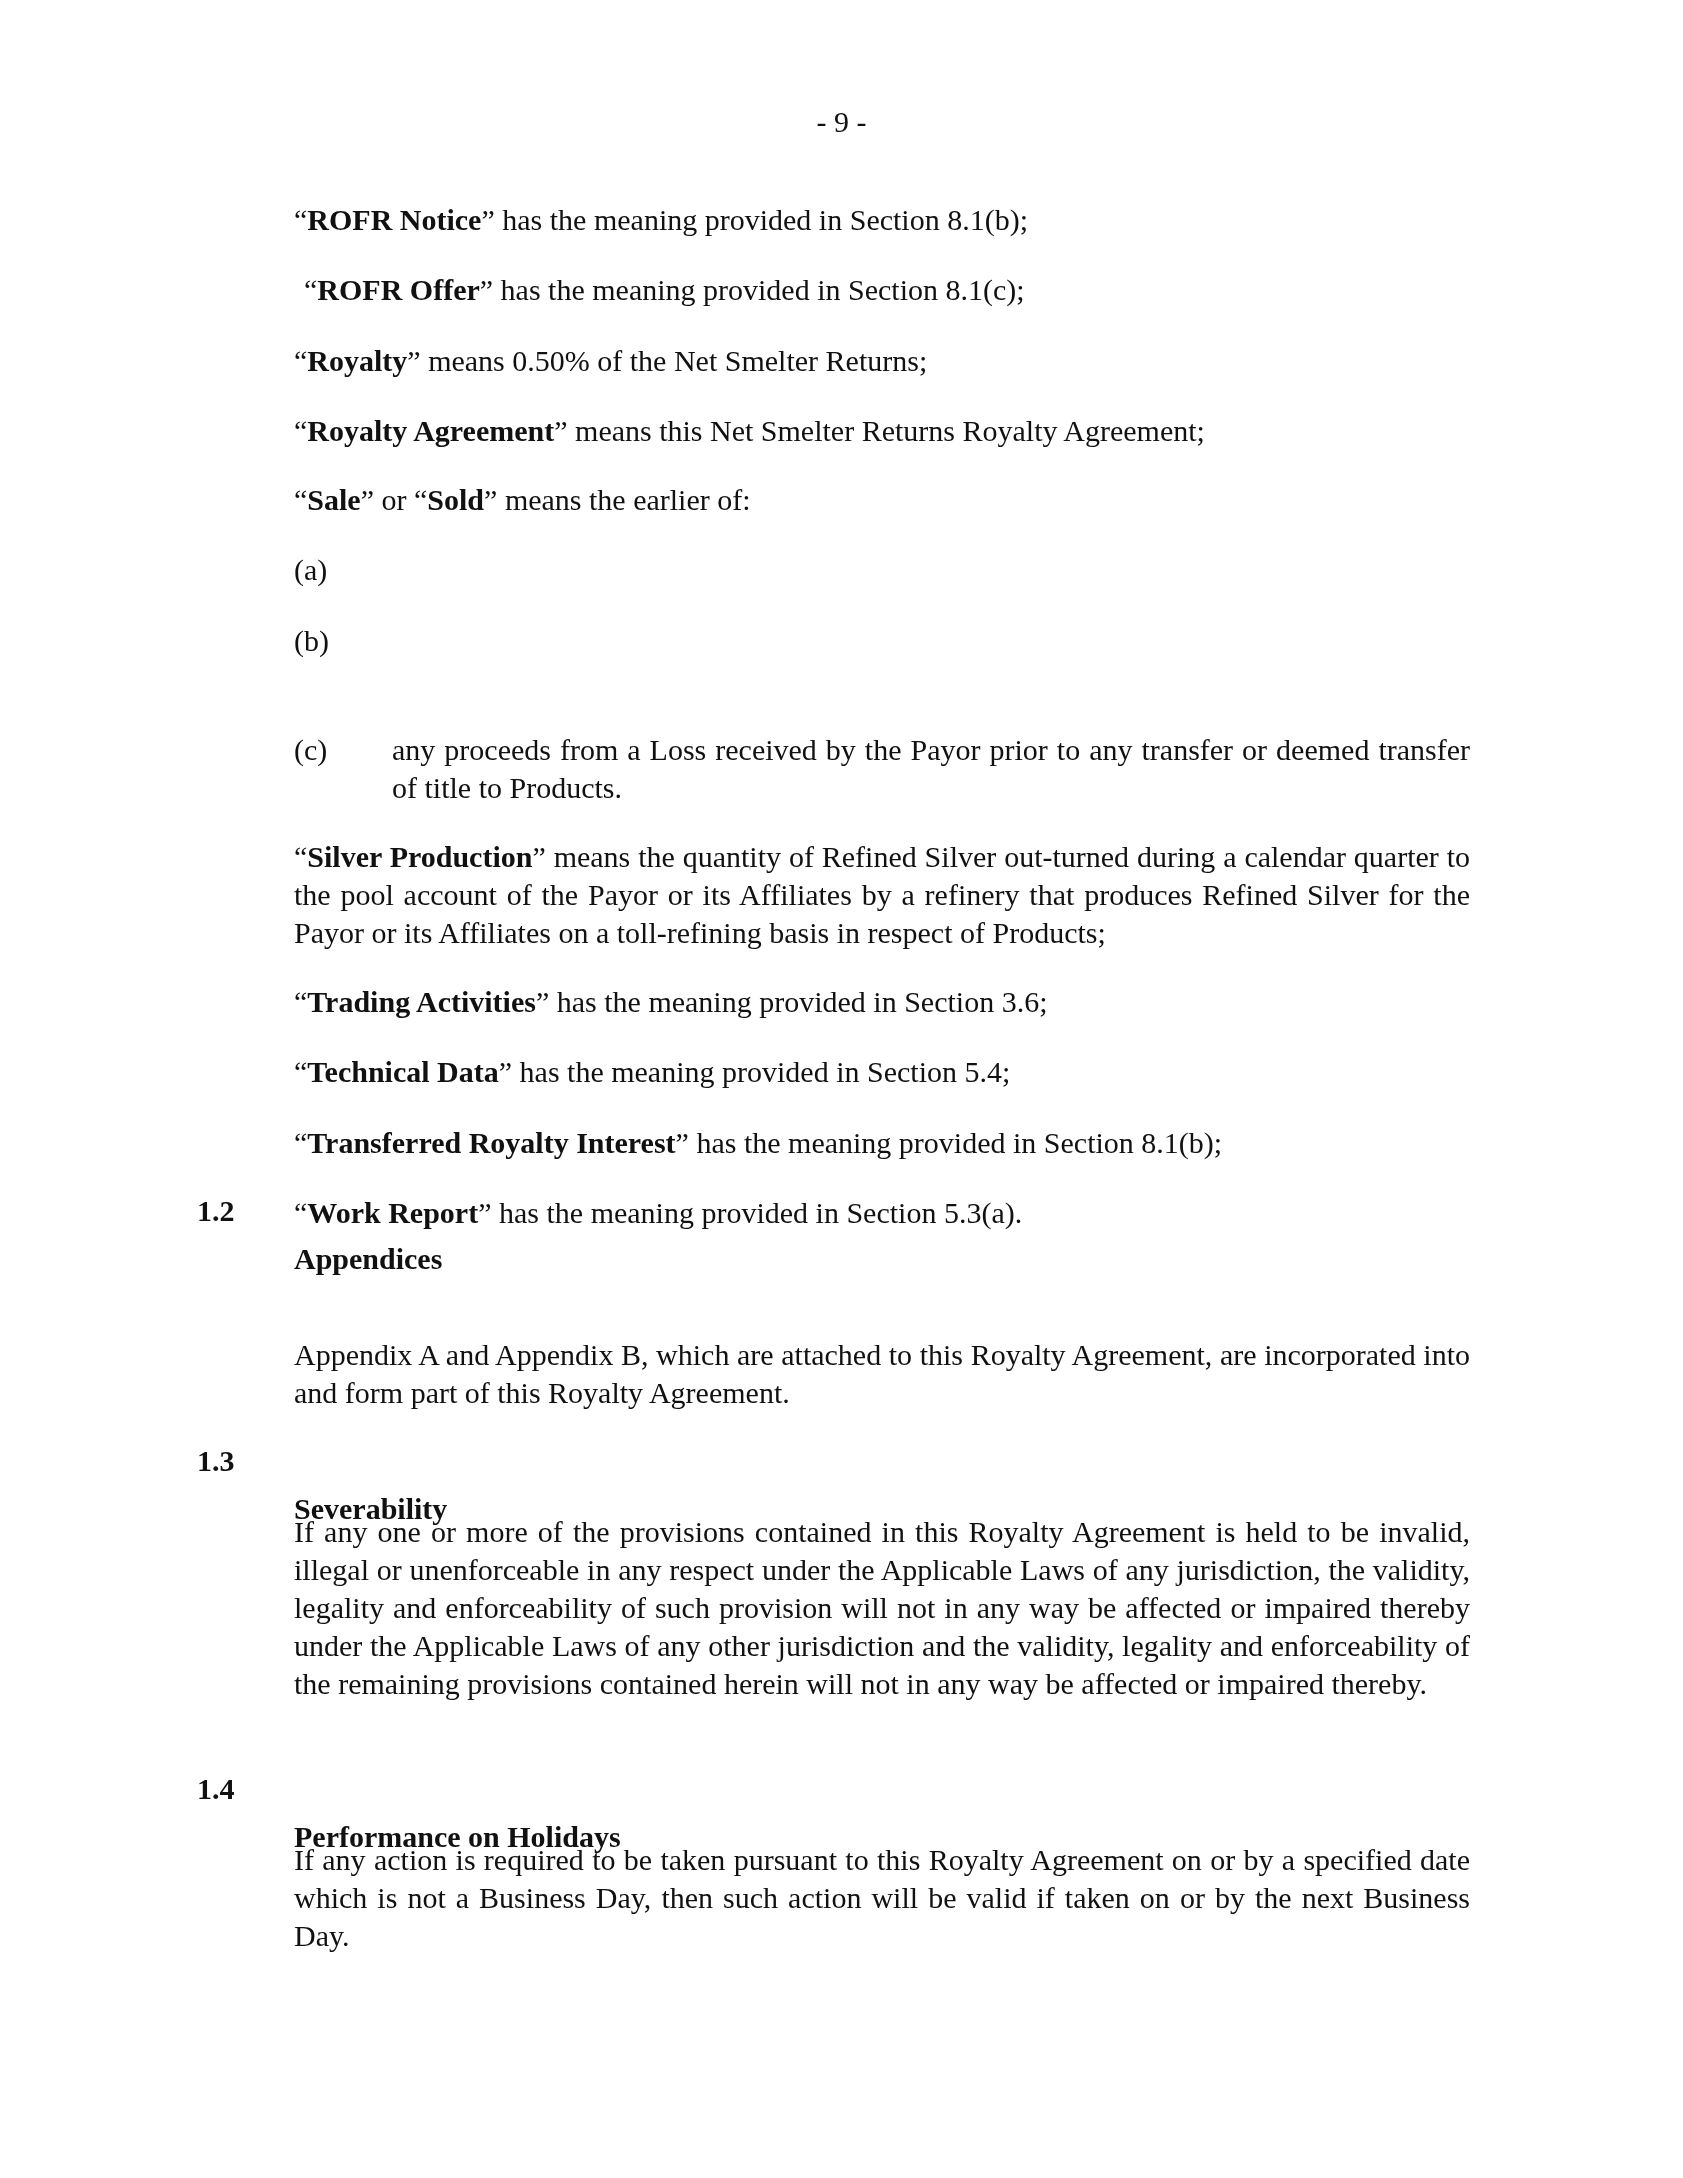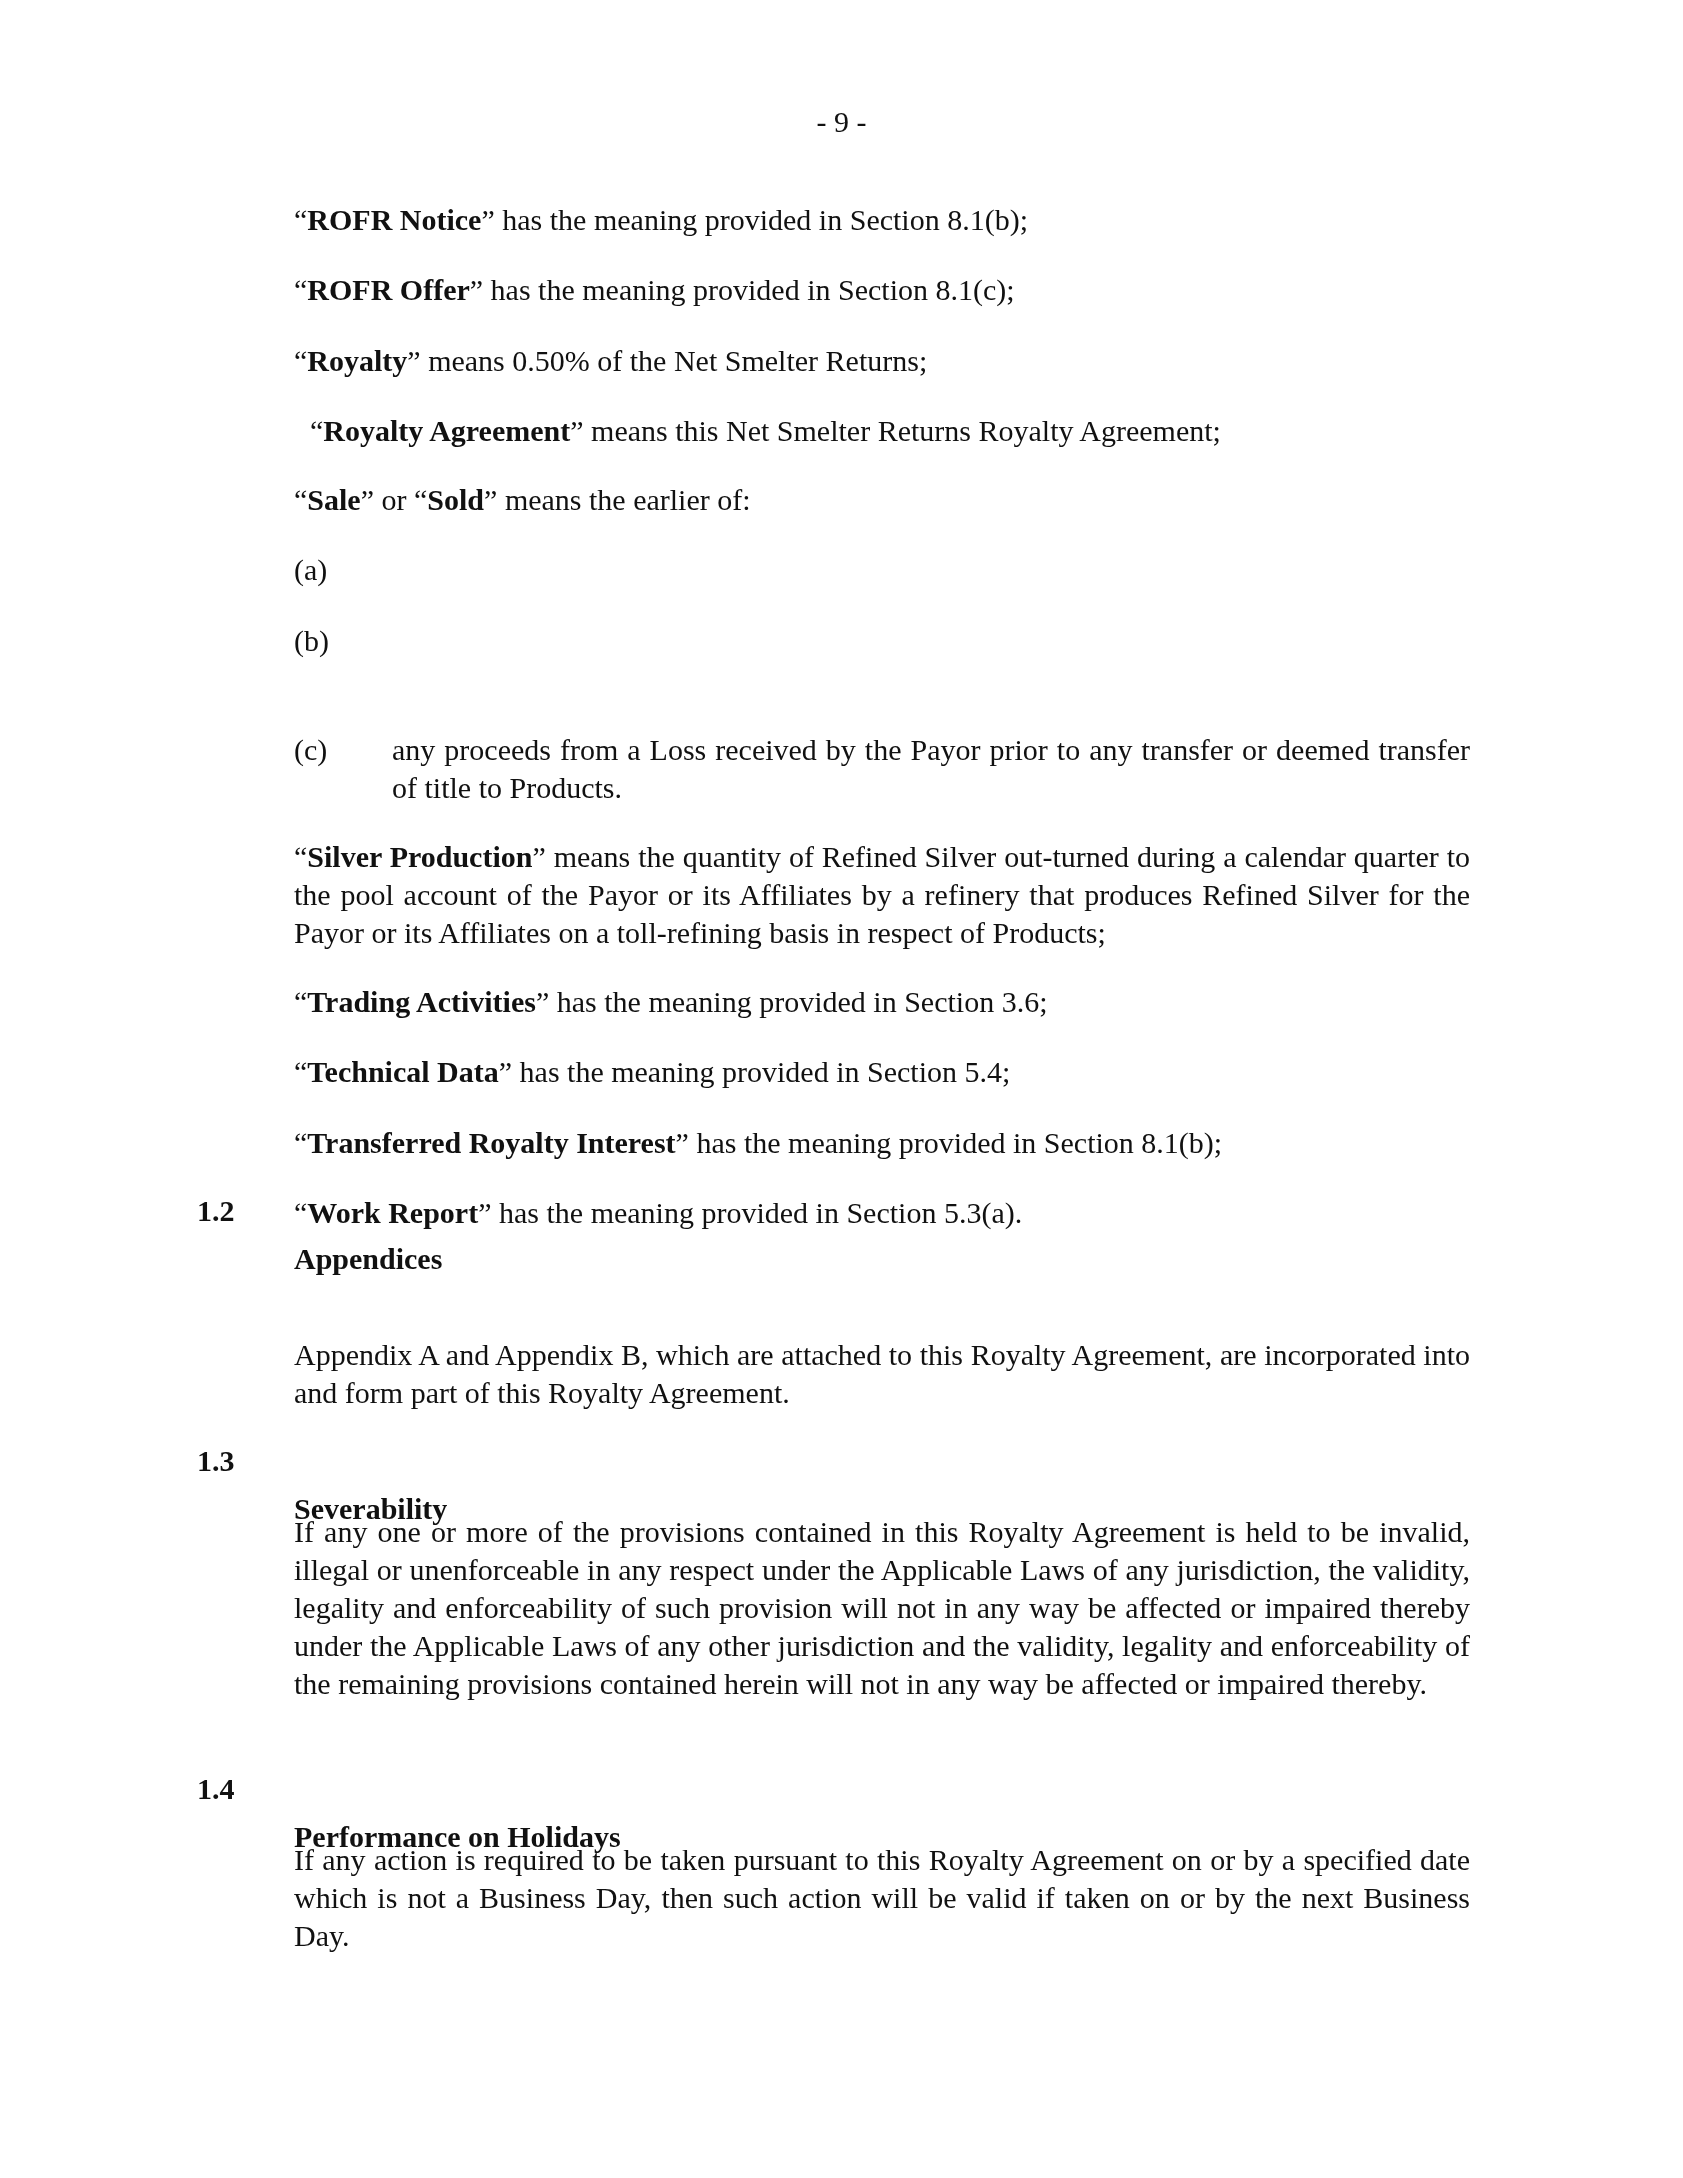--- a/index.html
+++ b/index.html
@@ -15,25 +15,25 @@
   .sec-title { position: absolute; left: 294px; font-weight: bold; margin-top: 48px; }
   b { font-weight: bold; }
 </style>
 </head>
 <body>
 
 <div class="blk pnum" style="top:103px;">- 9 -</div>
 
 <div class="blk body" style="top:201px;"><span>“</span><b>ROFR Notice</b><span>”</span><span> has the meaning provided in Section 8.1(b);</span></div>
 
-<div class="blk body" style="top:271px;"><span>“</span><b>ROFR Offer</b><span>”</span><span> has the meaning provided in Section 8.1(c);</span></div>
+<div class="blk body" style="top:271px;margin-left:10px;"><span>“</span><b>ROFR Offer</b><span>”</span><span> has the meaning provided in Section 8.1(c);</span></div>
 
 <div class="blk body" style="top:342px;"><span>“</span><b>Royalty</b><span>”</span><span> means 0.50% of the Net Smelter Returns;</span></div>
 
-<div class="blk body" style="top:412px;margin-left:16px;"><span>“</span><b>Royalty Agreement</b><span>”</span><span> means this Net Smelter Returns Royalty Agreement;</span></div>
+<div class="blk body" style="top:412px;"><span>“</span><b>Royalty Agreement</b><span>”</span><span> means this Net Smelter Returns Royalty Agreement;</span></div>
 
 <div class="blk body" style="top:481px;"><span>“</span><b>Sale</b><span>”</span><span> or </span><span>“</span><b>Sold</b><span>”</span><span> means the earlier of:</span></div>
 
 <div class="blk" style="top:551px; left:0; width:1683px; height:40px;">
   <span class="item-label">(a)</span>
 </div>
 <div class="blk" style="top:622px; left:0; width:1683px; height:79px;">
   <span class="item-label">(b)</span>
 </div>
 <div class="blk" style="top:731px; left:0; width:1683px; height:79px;">

